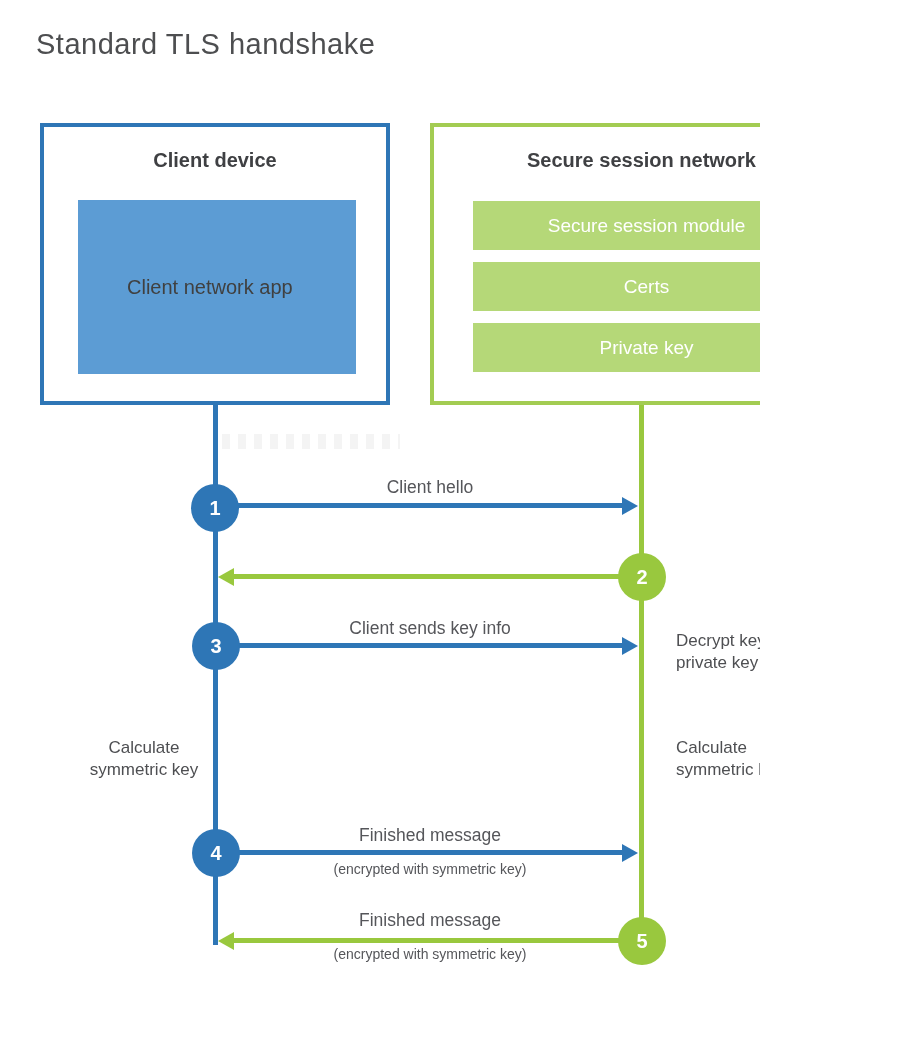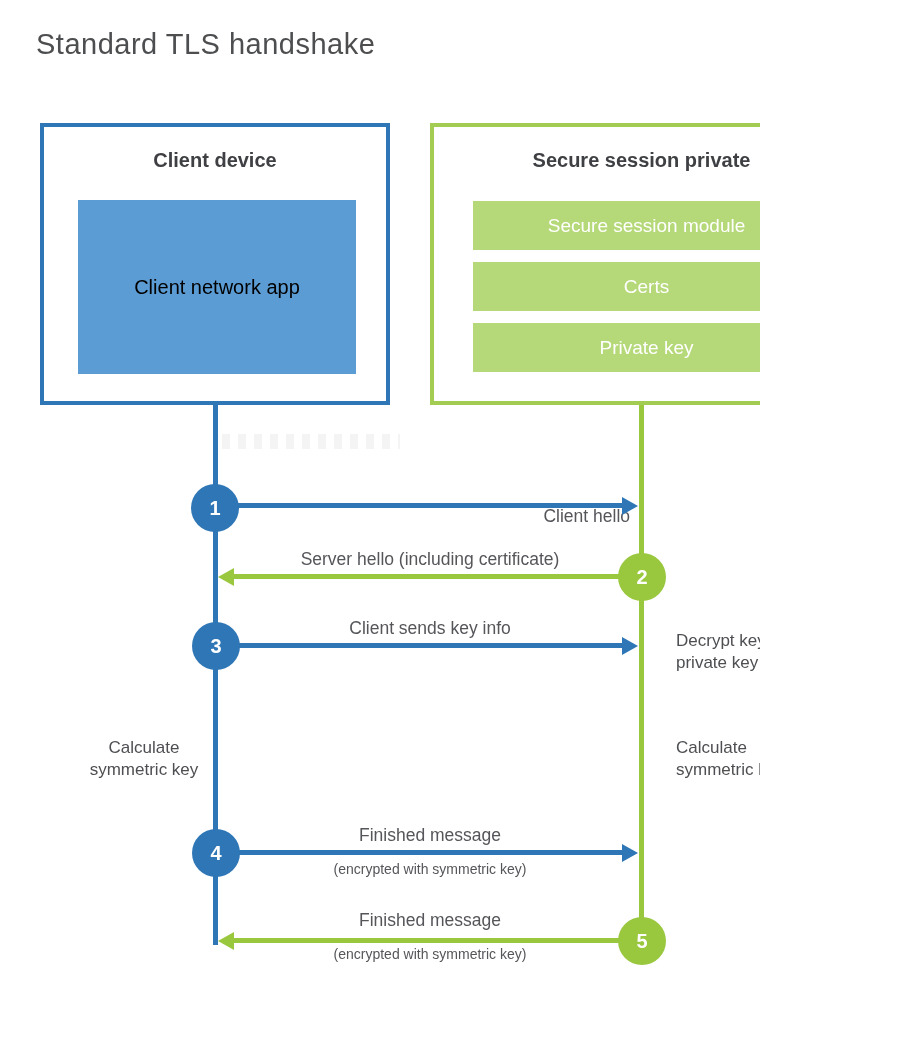--- a/index.html
+++ b/index.html
@@ -25,21 +25,21 @@
   .actor.client{left:40px;width:350px;border:4px solid var(--blue);}
   .actor.server{left:430px;width:423px;border:4px solid var(--green-border);}
   .actor-title{
     position:absolute;left:0;right:0;top:22px;text-align:center;
     font-size:20px;font-weight:700;color:var(--dark);
   }
   .app-box{
     position:absolute;left:78px;top:200px;width:278px;height:174px;
     background:var(--blue-fill);display:flex;align-items:center;justify-content:center;
   }
-  .app-box span{display:block;width:180px;text-align:center;color:#000000;font-size:20px;line-height:1.4;}
+  .app-box span{display:block;width:180px;text-align:left;color:#404040;font-size:20px;line-height:1.4;}
   .module{
     position:absolute;left:473px;width:336px;height:49px;
     background:var(--green-fill);display:flex;align-items:center;justify-content:center;
     color:#ffffff;font-size:19px;padding-left:11px;
   }
   .module.m0{top:201px;} .module.m1{top:262px;} .module.m2{top:323px;}
 
   
   .lifeline{position:absolute;width:5px;}
   .lifeline.blue{left:213px;top:405px;height:540px;background:var(--blue);}
@@ -90,45 +90,44 @@
   <div class="page-title">Standard TLS handshake</div>
 
   <div class="actor client">
     <div class="actor-title">Client device</div>
   </div>
   <div class="app-box">
     <span>Client network app</span>
   </div>
 
   <div class="actor server">
-    <div class="actor-title">Secure session private</div>
+    <div class="actor-title">Secure session network</div>
   </div>
   <div class="module m0">
     <span>Secure session module</span>
   </div>
   <div class="module m2">
     <span>Private key</span>
   </div>
   <div class="module m1">
     <span>Certs</span>
   </div>
 
   <div class="lifeline blue"></div>
   <div class="lifeline green"></div>
 
   <div class="faint-artifact"></div>
 
-  <div class="msg-label" style="top:506px;text-align:right;">Client hello</div>
+  <div class="msg-label" style="top:477px;">Client hello</div>
   <div class="msg-line blue" style="left:235px;top:503px;width:388px;"></div>
   <div class="arrowhead right" style="left:622px;top:497px;"></div>
   <div class="step-circle blue" style="left:191px;top:484px;">
     <span>1</span>
   </div>
 
-  <div class="msg-label" style="top:549px;">Server hello (including certificate)</div>
   <div class="msg-line green" style="left:234px;top:574px;width:390px;"></div>
   <div class="arrowhead left" style="left:218px;top:568px;"></div>
   <div class="step-circle green" style="left:618px;top:553px;">
     <span>2</span>
   </div>
 
   <div class="msg-label" style="top:618px;">Client sends key info</div>
   <div class="msg-line blue" style="left:236px;top:643px;width:387px;"></div>
   <div class="arrowhead right" style="left:622px;top:637px;"></div>
   <div class="step-circle blue" style="left:192px;top:622px;">

